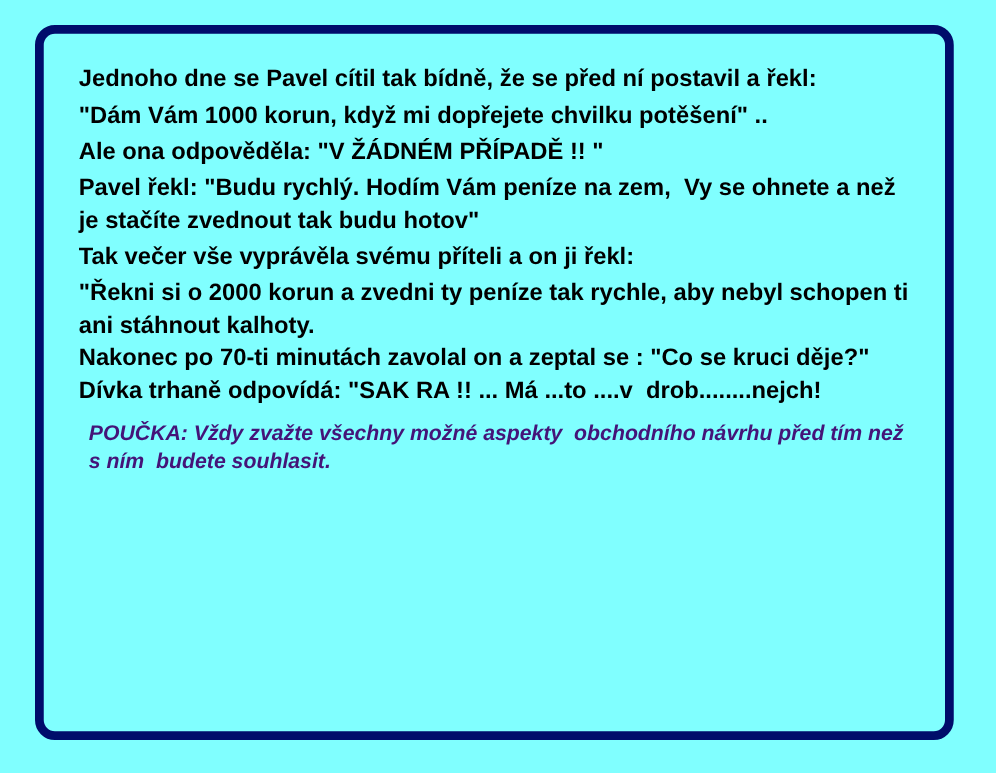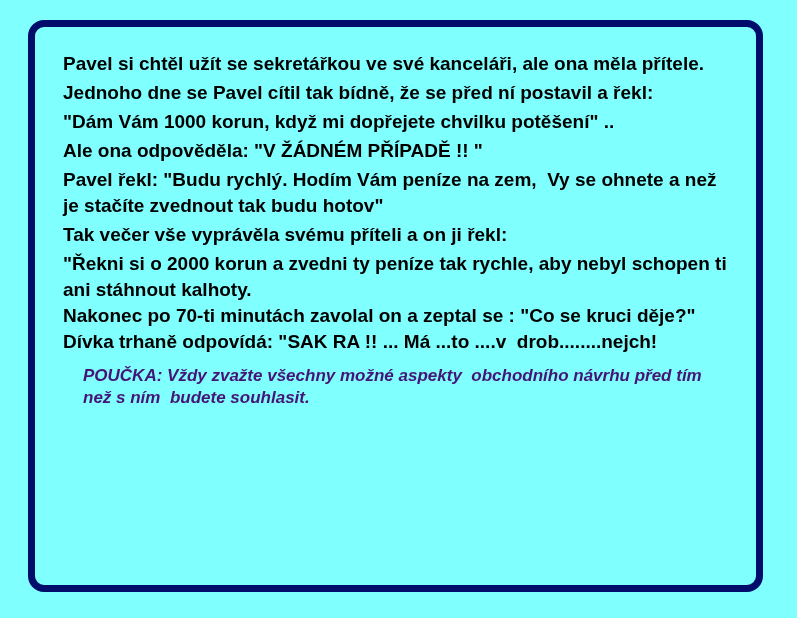--- a/index.html
+++ b/index.html
@@ -30,35 +30,34 @@
     font-size: 19px;
     font-weight: bold;
     line-height: 26px;
     color: #000000;
     white-space: pre-wrap;
   }
   .story p.tight {
     margin-bottom: 0;
   }
   .moral {
-    margin: 10px 0 0 20px;
+    margin: 10px 0 0 8px;
     font-size: 17px;
     font-weight: bold;
     font-style: italic;
     line-height: 22px;
     color: #441478;
     white-space: pre-wrap;
   }
 </style>
 </head>
 <body>
 
 <div class="joke-card">
   <div class="story">
-    <p>Pavel si chtěl užít se sekretářkou ve své kanceláři, ale ona měla přítele.</p>
     <p>Jednoho dne se Pavel cítil tak bídně, že se před ní postavil a řekl:</p>
     <p>"Dám Vám 1000 korun, když mi dopřejete chvilku potěšení" ..</p>
     <p>Ale ona odpověděla: "V ŽÁDNÉM PŘÍPADĚ !! "</p>
     <p>Pavel řekl: "Budu rychlý. Hodím Vám peníze na zem,  Vy se ohnete a než je stačíte zvednout tak budu hotov"</p>
     <p>Tak večer vše vyprávěla svému příteli a on ji řekl:</p>
     <p class="tight">"Řekni si o 2000 korun a zvedni ty peníze tak rychle, aby nebyl schopen ti ani stáhnout kalhoty.</p>
     <p class="tight">Nakonec po 70-ti minutách zavolal on a zeptal se : "Co se kruci děje?"</p>
     <p class="tight">Dívka trhaně odpovídá: "SAK RA !! ... Má ...to ....v  drob........nejch!</p>
   </div>
   <p class="moral">POUČKA: Vždy zvažte všechny možné aspekty  obchodního návrhu před tím než s ním  budete souhlasit.</p>

